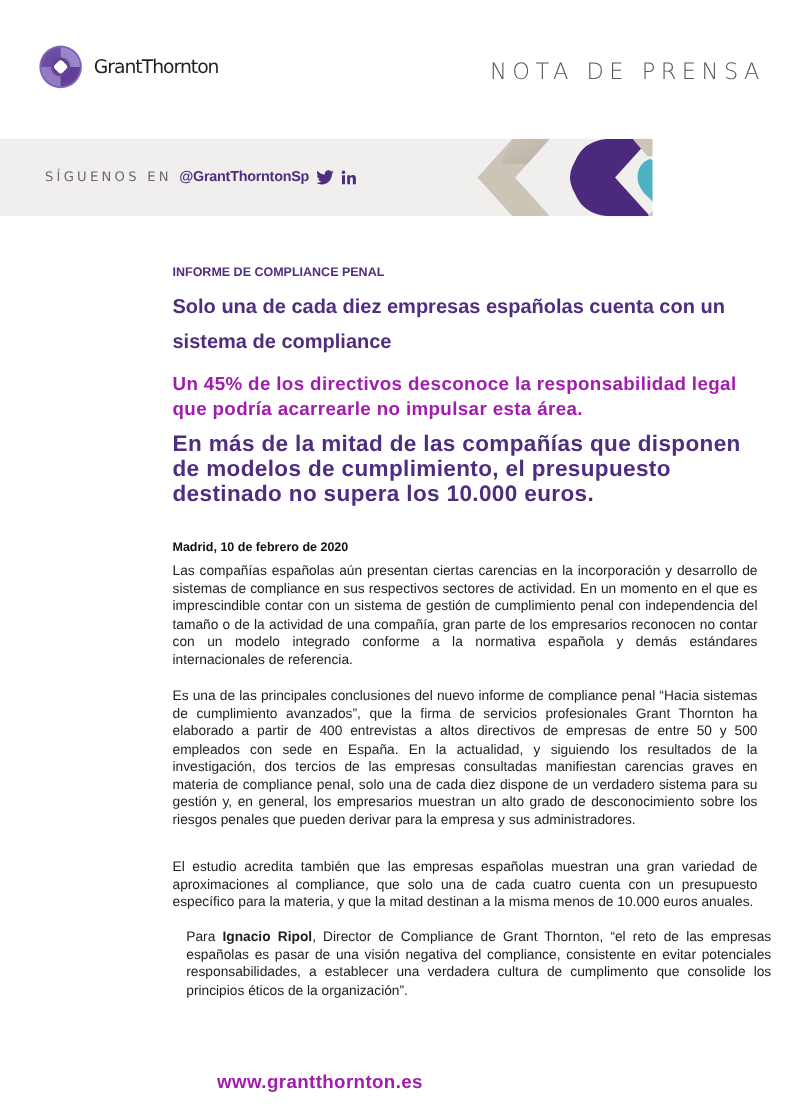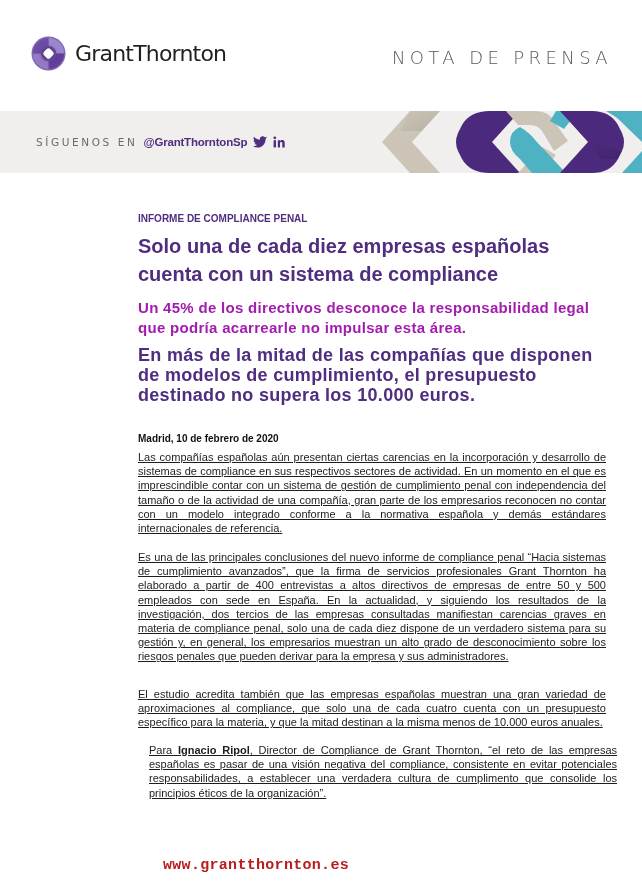--- a/index.html
+++ b/index.html
@@ -1,44 +1,44 @@
 <!DOCTYPE html>
 <html><head>
   <meta charset="utf-8">
   <style>
     html, body { margin: 0; padding: 0; background: #ffffff; }
     body { width: 642px; height: 892px; position: relative; overflow: hidden; font-family: "Liberation Sans", sans-serif; }
 
     .logo { position: absolute; left: 31px; top: 36px; display: flex; align-items: center; }
     .logo-mark { width: 35px; height: 35px; }
-    .logo-text { margin-left: 9px; font-family: "DejaVu Sans", sans-serif; font-size: 22px; color: #231f20; letter-spacing: -0.8px; line-height: 1; }
+    .logo-text { margin-left: 9px; font-family: "DejaVu Sans", sans-serif; font-size: 15px; color: #231f20; letter-spacing: -0.8px; line-height: 1; }
 
     .doc-type { position: absolute; right: 30px; top: 47px; font-family: "DejaVu Sans", sans-serif; font-size: 18px; letter-spacing: 4.4px; color: #5b5554; font-weight: 300; }
 
-    .banner { position: absolute; left: 0; top: 111px; width: 642px; height: 62px; background: #f1efed; overflow: hidden; }
+    .banner { position: absolute; left: 0; top: 111px; width: 522px; height: 62px; background: #f1efed; overflow: hidden; }
     .follow { position: absolute; left: 36px; top: 25px; display: flex; align-items: center; font-size: 11px; }
     .follow-label { font-family: "DejaVu Sans", sans-serif; letter-spacing: 2.6px; color: #6d6869; font-size: 10.5px; }
     .follow-handle { margin-left: 6px; color: #4f2d7f; font-weight: bold; font-size: 11.5px; font-family: Liberation Sans, sans-serif; letter-spacing: -0.2px; }
     .follow-icon { margin-left: 6px; color: #4f2d7f; display: inline-flex; align-items: center; }
     .banner-art { position: absolute; left: 370px; top: 0; width: 272px; height: 62px; }
 
     .content { position: absolute; left: 90px; width: 468px; padding-left: 48px; }
     .kicker { top: 213px; font-size: 10px; font-weight: bold; color: #4f2d7f; }
-    .headline { top: 232px; font-size: 20px; font-weight: bold; color: #4f2d7f; line-height: 28px; }
+    .headline { top: 232px; font-size: 16px; font-weight: bold; color: #4f2d7f; line-height: 28px; }
     .sub1 { top: 298px; font-size: 15px; font-weight: bold; color: #a21caf; line-height: 20px; letter-spacing: 0.3px; }
     .sub2 { top: 345px; font-size: 18px; font-weight: bold; color: #4f2d7f; line-height: 20px; letter-spacing: 0.3px; }
 
     .dateline { top: 433px; font-size: 10px; font-weight: bold; color: #111; }
-    .para { font-size: 11px; color: #1d1d1d; line-height: 14.2px; text-align: justify; margin: 0; text-decoration: underline; }
+    .para { font-size: 11px; color: #1d1d1d; line-height: 14.2px; text-align: justify; margin: 0; }
     .p1 { top: 450px; }
     .p2 { top: 550px; }
     .p3 { top: 687px; }
     .p4 { top: 743px; margin-left: 11px; }
 
-    .footer-url { position: absolute; left: 0; width: 512px; top: 857px; text-align: center; font-size: 15px; font-weight: bold; color: #b91c1c; letter-spacing: 0.3px; font-family: Liberation Mono, monospace; }
+    .footer-url { position: absolute; left: 0; width: 512px; top: 857px; text-align: center; font-size: 15px; font-weight: bold; color: #a21caf; letter-spacing: 0.3px; }
   </style>
 </head>
 <body>
 
 <div class="logo">
   <svg class="logo-mark" viewBox="0 0 36 36">
     <defs>
       <radialGradient id="lg" cx="50%" cy="50%" r="55%">
         <stop offset="0%" stop-color="#4f2d7f"></stop>
         <stop offset="100%" stop-color="#8a6fbe"></stop>

